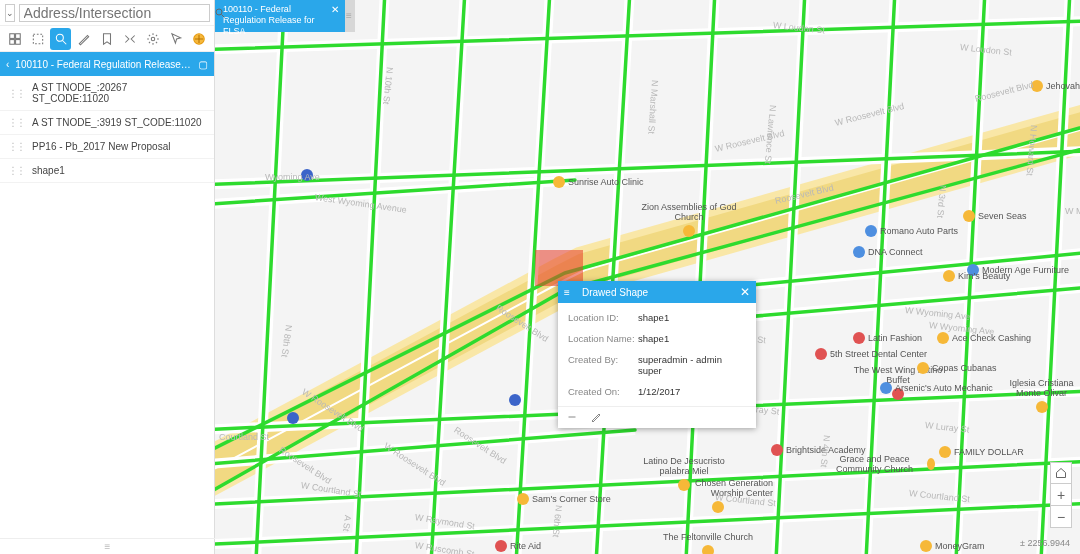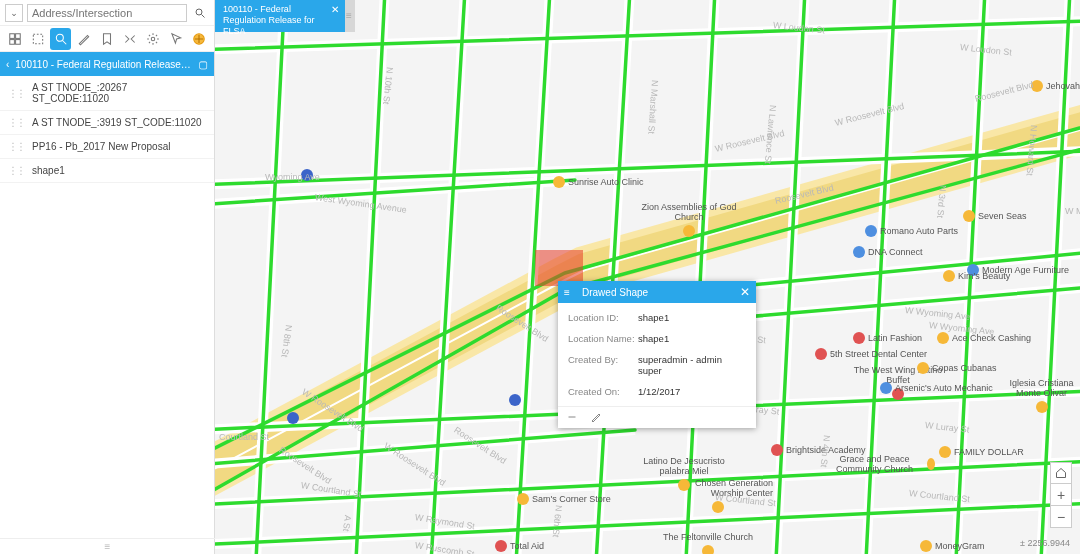--- a/index.html
+++ b/index.html
@@ -5,21 +5,21 @@
 * { margin:0; padding:0; box-sizing:border-box; font-family:Arial,Helvetica,sans-serif; }
 html,body { width:1080px; height:554px; overflow:hidden; position:relative; background:#e8e8e8; }
 
 
 #sidebar {
   position:absolute; left:0; top:0; width:215px; height:554px;
   background:#fff; border-right:1px solid #ddd; z-index:50;
 }
 .search-row { display:flex; align-items:center; height:26px; padding:3px 5px; border-bottom:1px solid #eee; gap:4px; }
 .search-dd { width:18px; height:18px; border:1px solid #ccc; display:flex; align-items:center; justify-content:center; font-size:9px; color:#666; cursor:pointer; }
-.search-input { flex:1; height:18px; border:1px solid #ccc; font-size:11px; padding:0 4px; }
+.search-input { flex:1; height:18px; border:1px solid #ccc; font-size:14px; padding:0 4px; }
 .search-btn { width:18px; height:18px; display:flex; align-items:center; justify-content:center; color:#666; }
 .search-btn svg { width:12px; height:12px; stroke:#666; fill:none; stroke-width:2; }
 
 .toolbar { display:flex; align-items:center; height:26px; padding:2px 4px; gap:2px; border-bottom:1px solid #eee; }
 .tbtn { width:22px; height:22px; display:flex; align-items:center; justify-content:center; cursor:pointer; border-radius:3px; }
 .tbtn svg { width:14px; height:14px; stroke:#777; fill:none; stroke-width:1.8; }
 .tbtn.active { background:#2aa7ea; }
 .tbtn.active svg { stroke:#fff; }
 .tbtn.orange svg circle { fill:#f6b83c; stroke:#e59a10; }
 
@@ -407,21 +407,21 @@
       <div class="poi" style="left: 448px; top: 478px; flex-direction: column; align-items: center; text-align: right; max-width: 110px; white-space: normal; line-height: 10px;">
         <span>Chosen Generation Worship Center</span>
         <span class="dot" style="background: rgb(246, 184, 56);"></span>
       </div>
       <div class="poi" style="left: 302px; top: 493px;">
         <span class="dot" style="background: rgb(246, 184, 56);"></span>
         <span>Sam's Corner Store</span>
       </div>
       <div class="poi" style="left: 280px; top: 540px;">
         <span class="dot" style="background: rgb(224, 82, 82);"></span>
-        <span>Total Aid</span>
+        <span>Rite Aid</span>
       </div>
       <div class="poi" style="left: 448px; top: 532px; flex-direction: column; align-items: center; text-align: center; max-width: 110px; white-space: normal; line-height: 10px;">
         <span>The Feltonville Church</span>
         <span class="dot" style="background: rgb(246, 184, 56);"></span>
       </div>
       <div class="poi" style="left: 705px; top: 540px;">
         <span class="dot" style="background: rgb(246, 184, 56);"></span>
         <span>MoneyGram</span>
       </div>
       <div class="poi" style="left: 816px; top: 80px;">

